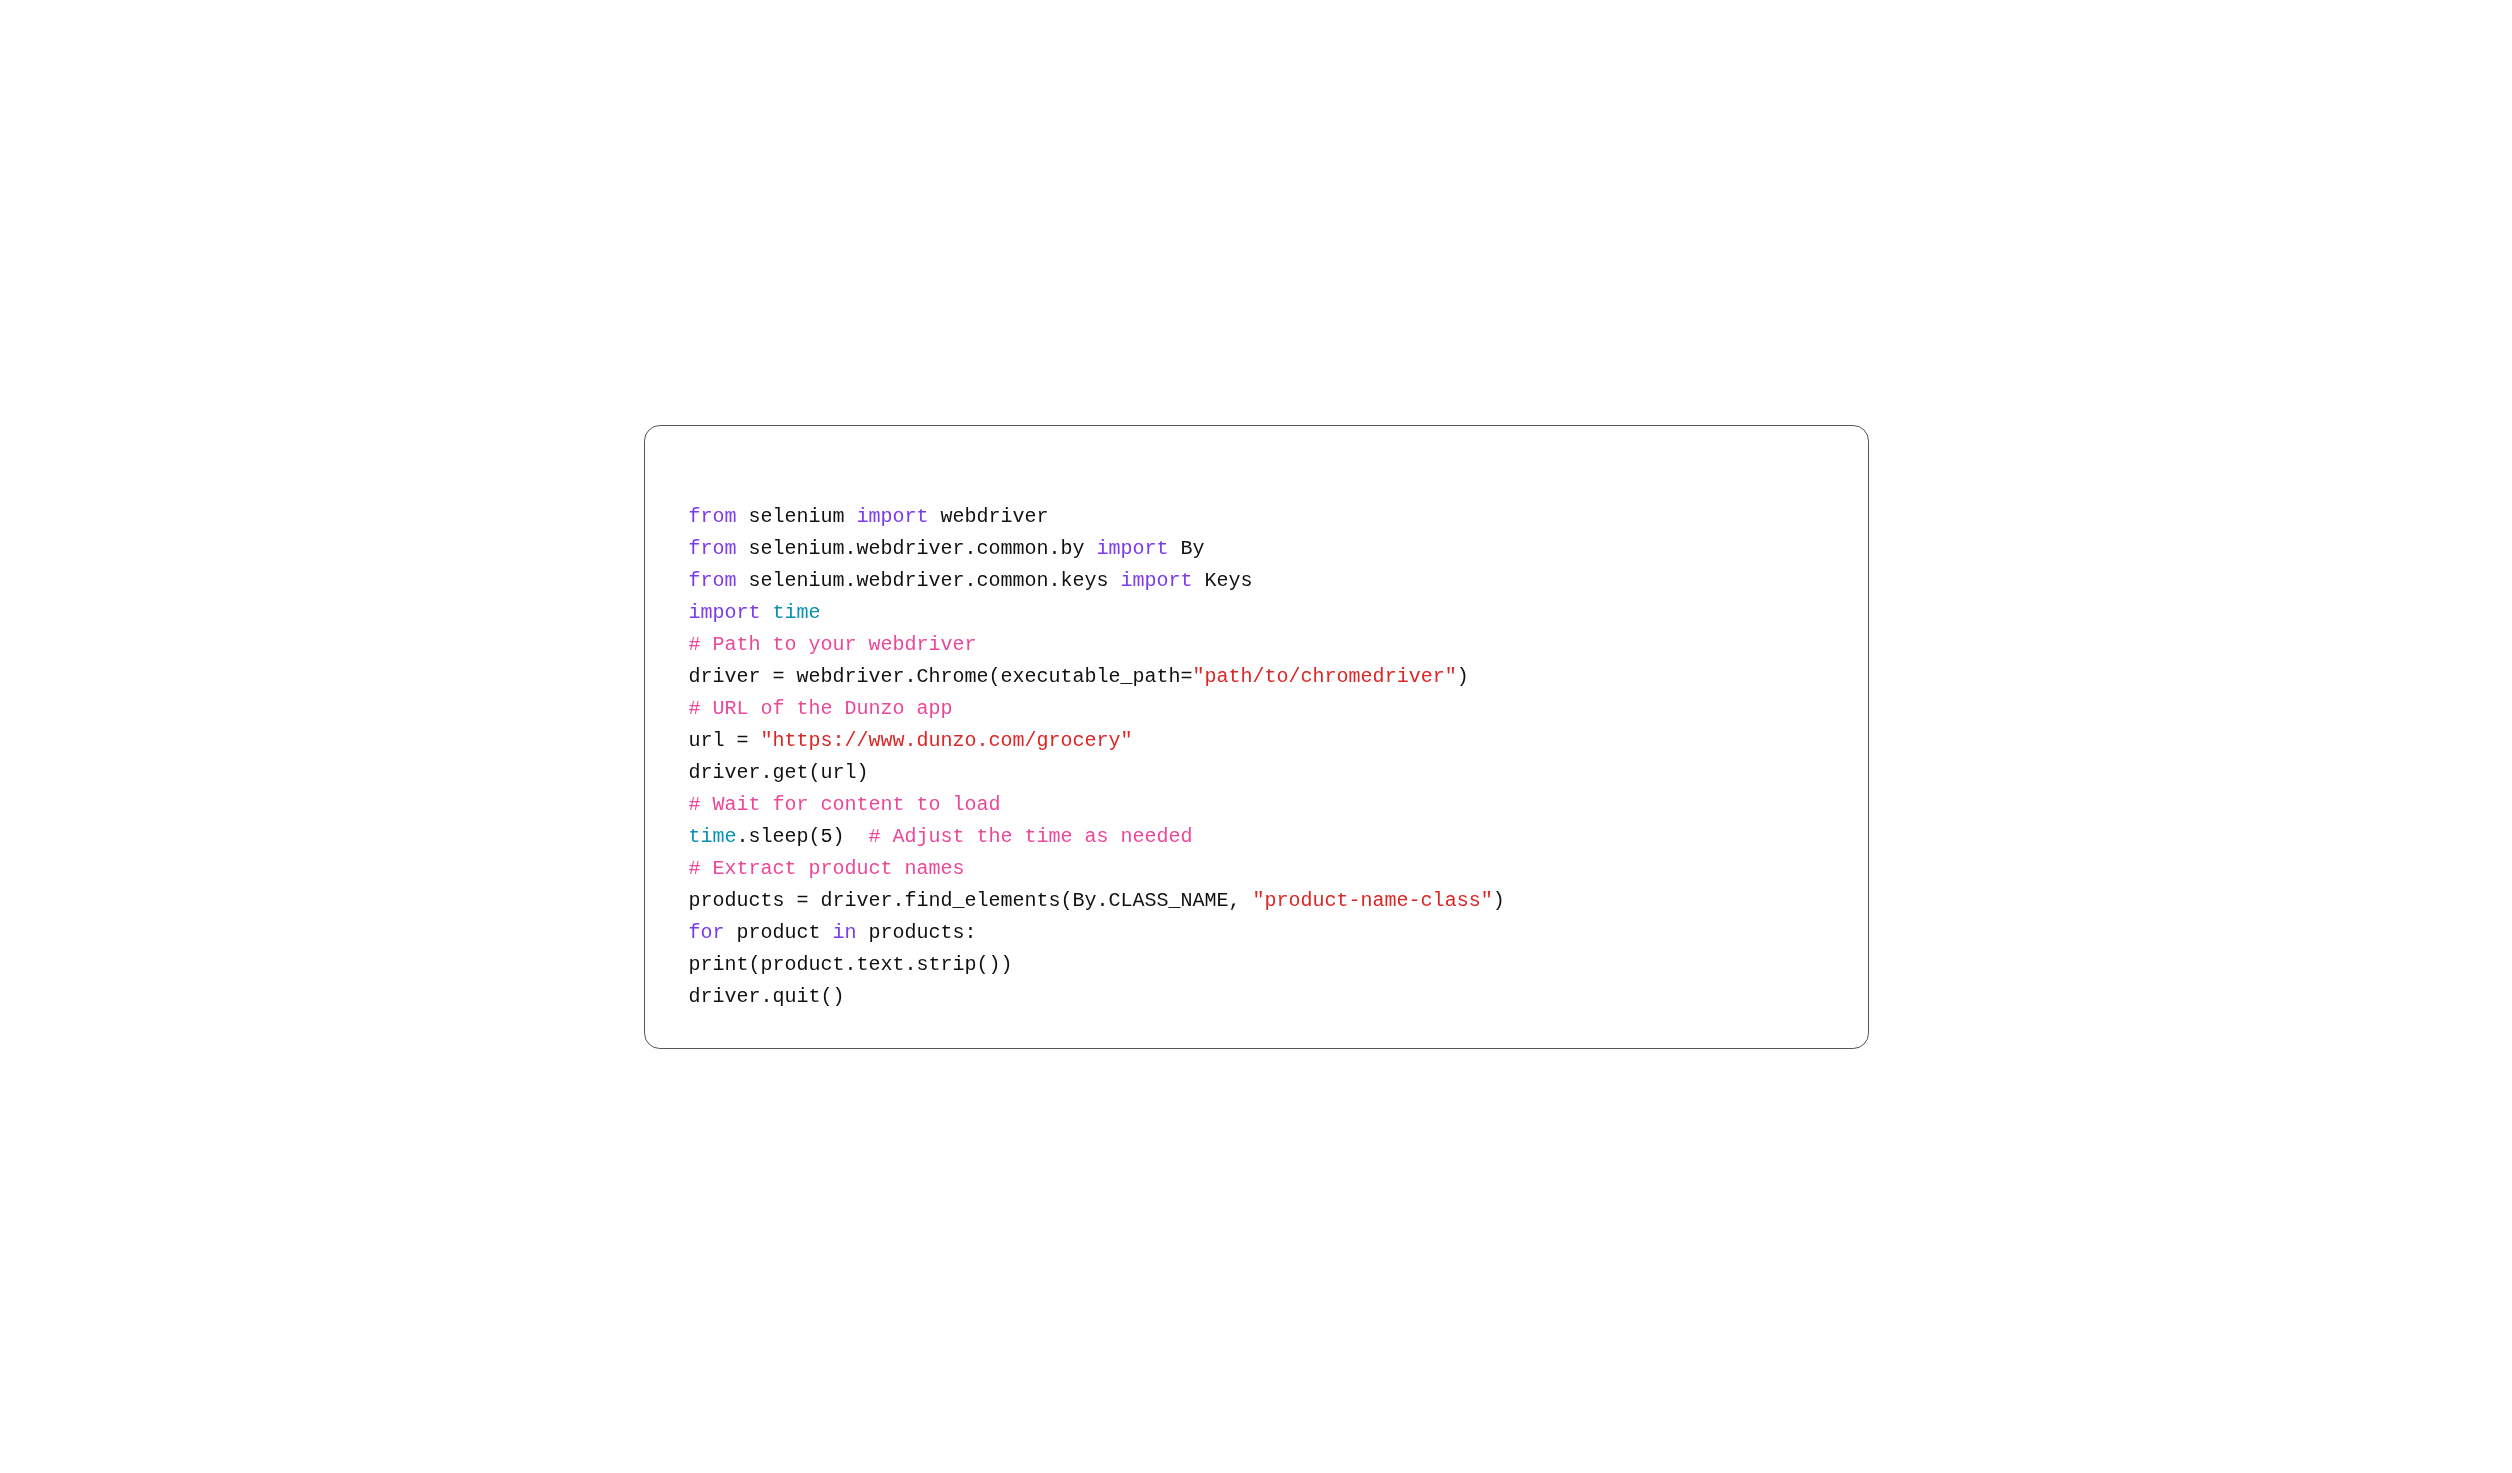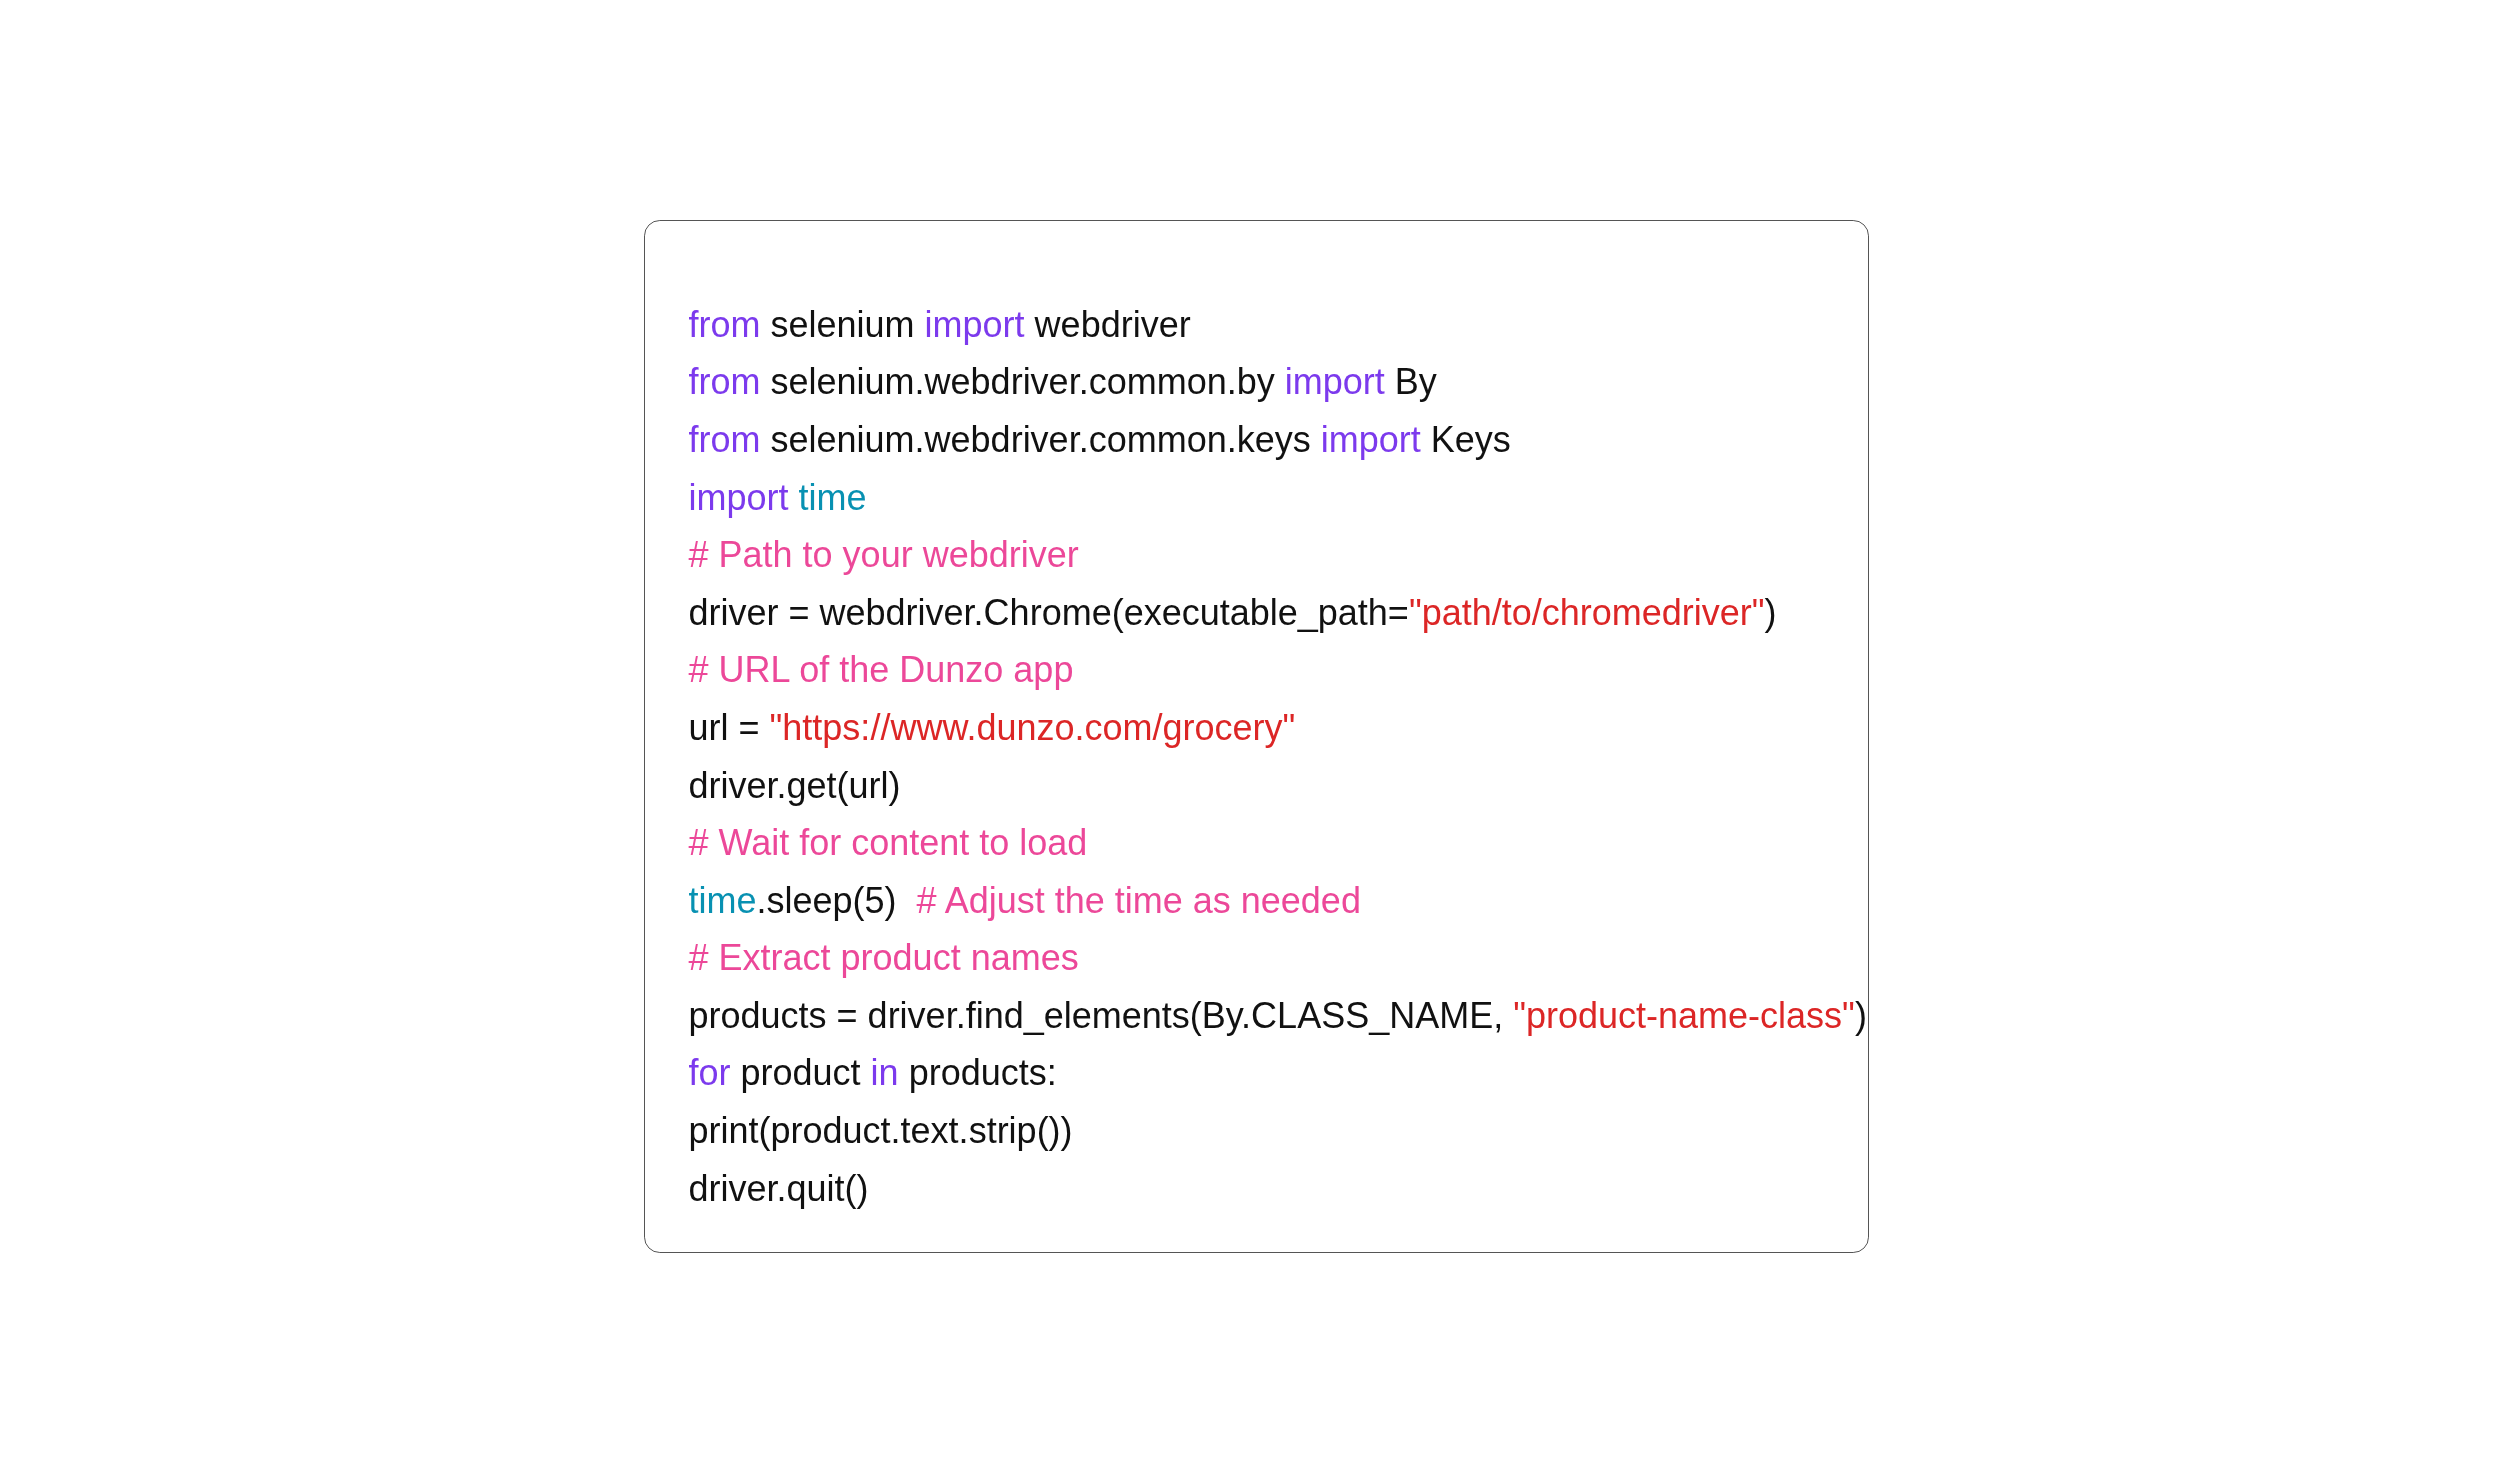--- a/index.html
+++ b/index.html
@@ -20,22 +20,22 @@
     .code-container {
       background: #ffffff;
       border: 1.8px solid #555555;
       border-radius: 15.8px;
       padding: 35px 44px;
       max-width: 1225px;
       width: 95%;
     }
 
     .code-block {
-      font-family: Liberation Sans, sans-serif;
-      font-size: 36px;
+      font-family: Liberation Mono, monospace;
+      font-size: 20px;
       line-height: 1.6;
       white-space: pre;
       margin-top: 40px;
     }
 
     .kw-from    { color: #7c3aed; }  
     .kw-import  { color: #7c3aed; }  
     .plain      { color: #111111; }  
     .comment    { color: #ec4899; }  
     .string     { color: #dc2626; }  

